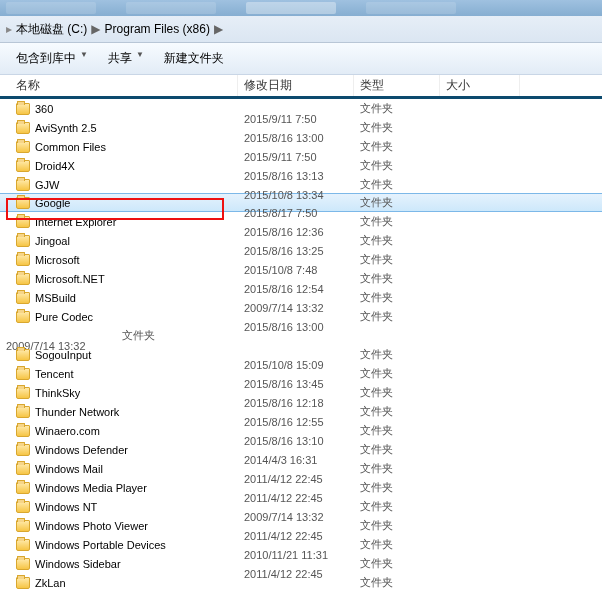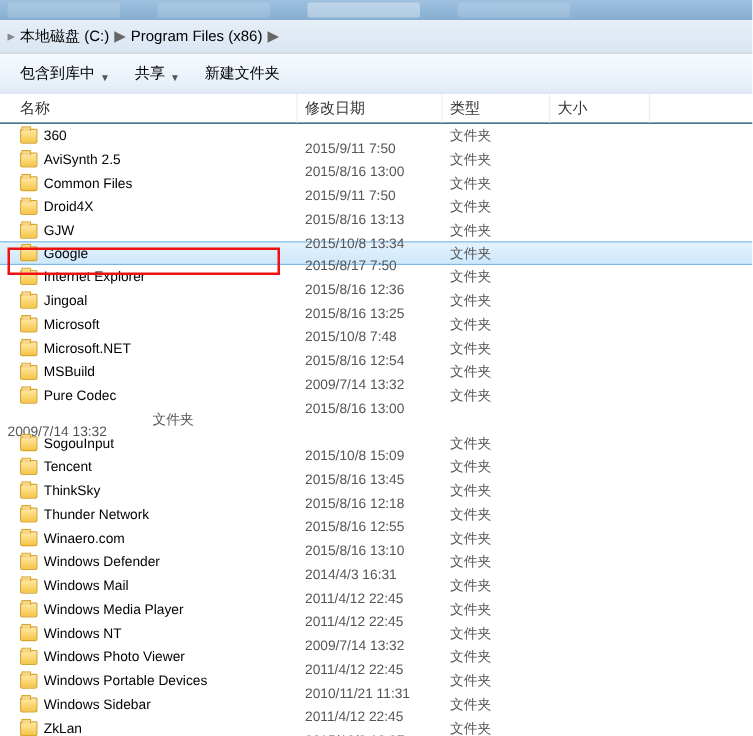--- a/index.html
+++ b/index.html
@@ -4,23 +4,23 @@
 <style>
   * { box-sizing: border-box; margin: 0; padding: 0; }
   body { font-family: "Microsoft YaHei", "Segoe UI", sans-serif; font-size: 12px; background: #fff; color: #000; width: 602px; height: 589px; overflow: hidden; position: relative; }
   .titlebar { height: 16px; background: linear-gradient(#9fc1e0,#86aed1); display:flex; align-items:center; padding:0 6px; gap:30px;}
   .titlebar .tab { height:12px; width:90px; background:rgba(255,255,255,.15); border-radius:2px;}
   .titlebar .tab.active{background:rgba(255,255,255,.35);}
   .addrbar { height: 27px; background: linear-gradient(#e6eef7,#dbe6f2); border-bottom:1px solid #b8c6d6; display:flex; align-items:center; padding:0 6px; font-size:12px;}
   .addrbar .sep{ margin:0 4px; color:#666;}
   .addrbar .crumb{ color:#000;}
   .toolbar { height: 32px; background: linear-gradient(#f7fbff,#e2ecf6); border-bottom:1px solid #c9d6e6; display:flex; align-items:center; padding:0 8px; gap:4px; font-size:12px;}
-  .toolbar .btn{ padding:3px 8px; display:flex; align-items:flex-end; gap:4px;}
+  .toolbar .btn{ padding:3px 8px; display:flex; align-items:flex-start; gap:4px;}
   .toolbar .chev{ font-size:8px; color:#555;}
-  .headerrow{ height:24px; border-bottom:1px solid #0c4a6e; display:flex; align-items:center; font-size:12px; color:#333; background:#fff;}
+  .headerrow{ height:24px; border-bottom:3px solid #0c4a6e; display:flex; align-items:center; font-size:12px; color:#333; background:#fff;}
   .headerrow .col{ padding:0 6px; border-right:1px solid #eee; height:100%; display:flex; align-items:center;}
   .col-name{width:238px; padding-left:16px !important;}
   .col-date{width:116px;}
   .col-type{width:86px;}
   .col-size{width:80px;}
   .filelist{overflow:hidden;}
   .row{height:19px; display:flex; align-items:center; font-size:11px;}
   .row .cell{padding:0 6px;}
   .row .cell.name{width:238px; display:flex; align-items:center; gap:5px; padding-left:16px;}
   .row .cell.date{width:116px; color:#555;margin-top:20px;}

